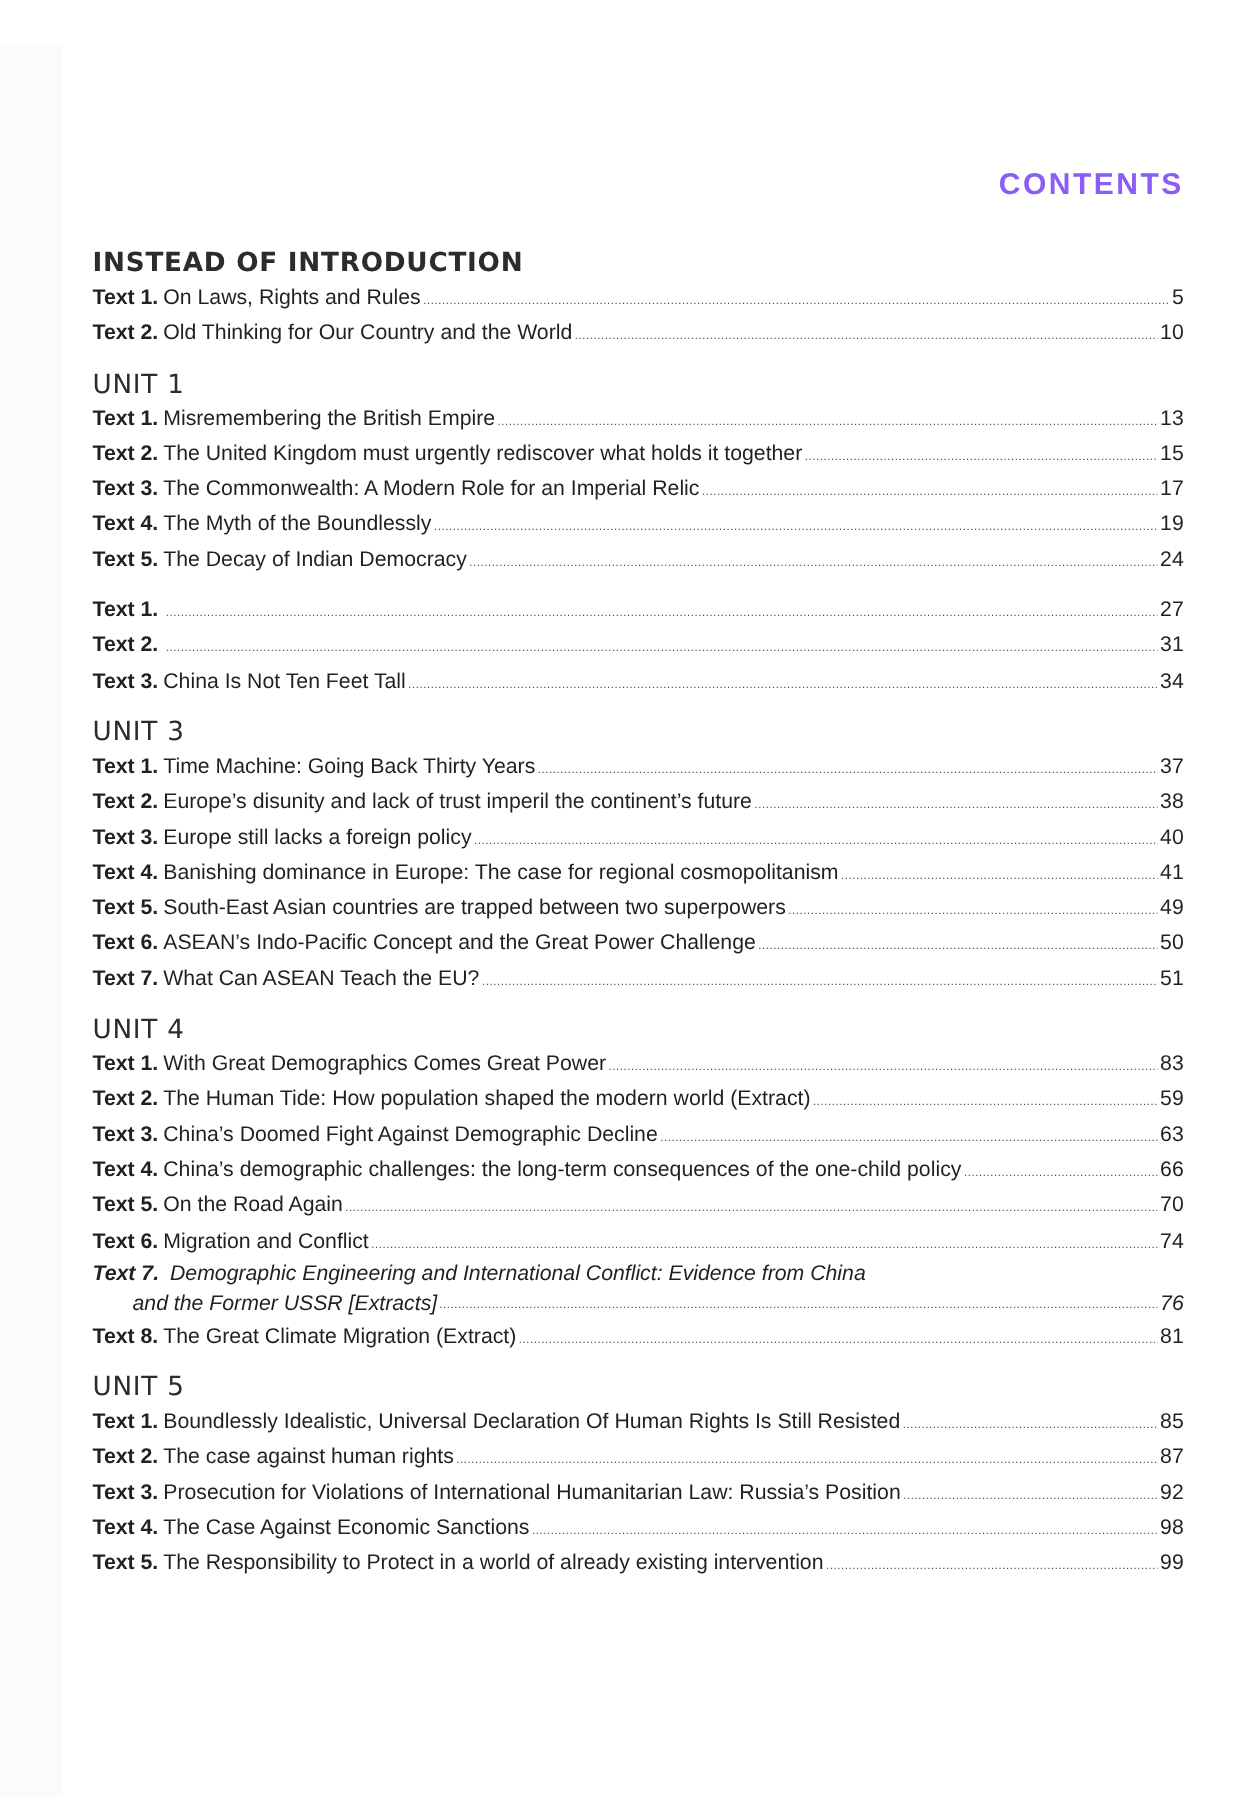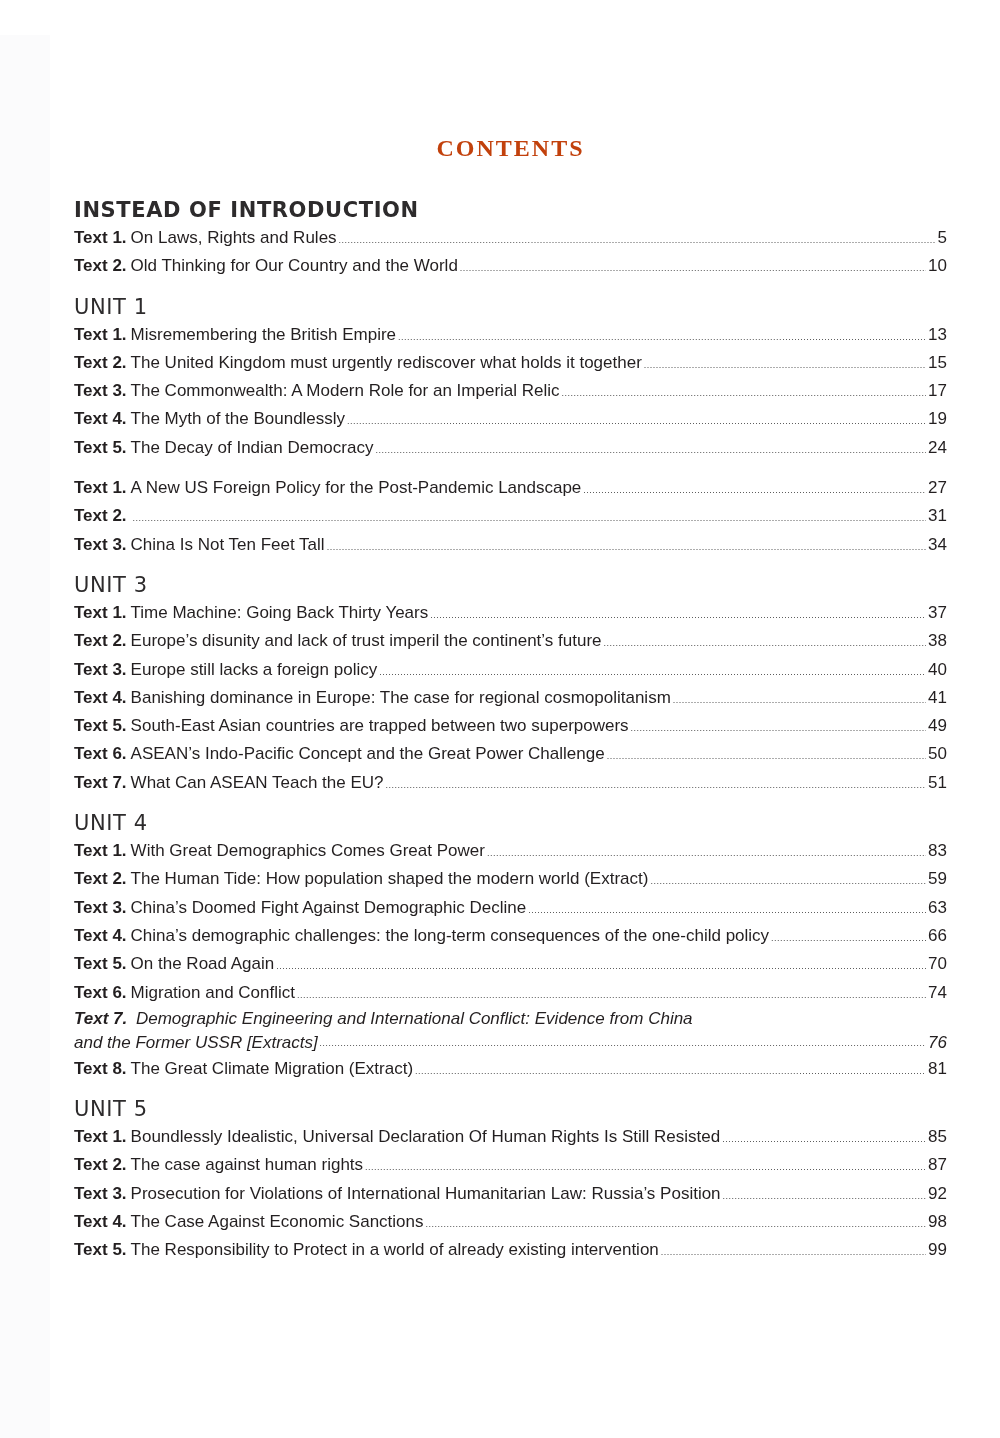--- a/index.html
+++ b/index.html
@@ -27,26 +27,26 @@
       position: absolute;
       left: 74px;
       top: 0;
       width: 873px;
     }
     .title {
       position: absolute;
       left: 0;
       width: 873px;
       top: 133px;
-      text-align: center;
-      font-family: Liberation Serif, serif;
+      text-align: right;
+      font-family: Liberation Sans, sans-serif;
       font-weight: bold;
       font-size: 24px;
       letter-spacing: 2px;
-      color: #c2410c;
+      color: #8b5cf6;
       line-height: 30px;
     }
     .sections {
       position: absolute;
       left: 0;
       top: 196px;
       width: 873px;
     }
     .section {
       margin-bottom: 12px;
@@ -103,20 +103,21 @@
     .multi .line1 {
       display: block;
       line-height: 24px;
       height: 24px;
     }
     .multi .line2 {
       display: flex;
       align-items: flex-start;
       line-height: 24px;
       height: 24px;
+      margin-left: 32px;
     }
   </style>
 </head>
 <body>
 
 <div class="edge-strip"></div>
 
 <div class="page">
   <div class="title">CONTENTS</div>
 
@@ -168,21 +169,20 @@
         <span class="label">Text 5.</span>
         <span class="title-text">The Decay of Indian Democracy</span>
         <span class="leader"></span>
         <span class="page-num">24</span>
       </div>
     </div>
 
     <div class="section">
       <div class="entry">
         <span class="label">Text 1.</span>
-        <span class="title-text">A New US Foreign Policy for the Post-Pandemic Landscape</span>
         <span class="leader"></span>
         <span class="page-num">27</span>
       </div>
       <div class="entry">
         <span class="label">Text 2.</span>
         <span class="leader"></span>
         <span class="page-num">31</span>
       </div>
       <div class="entry">
         <span class="label">Text 3.</span>

